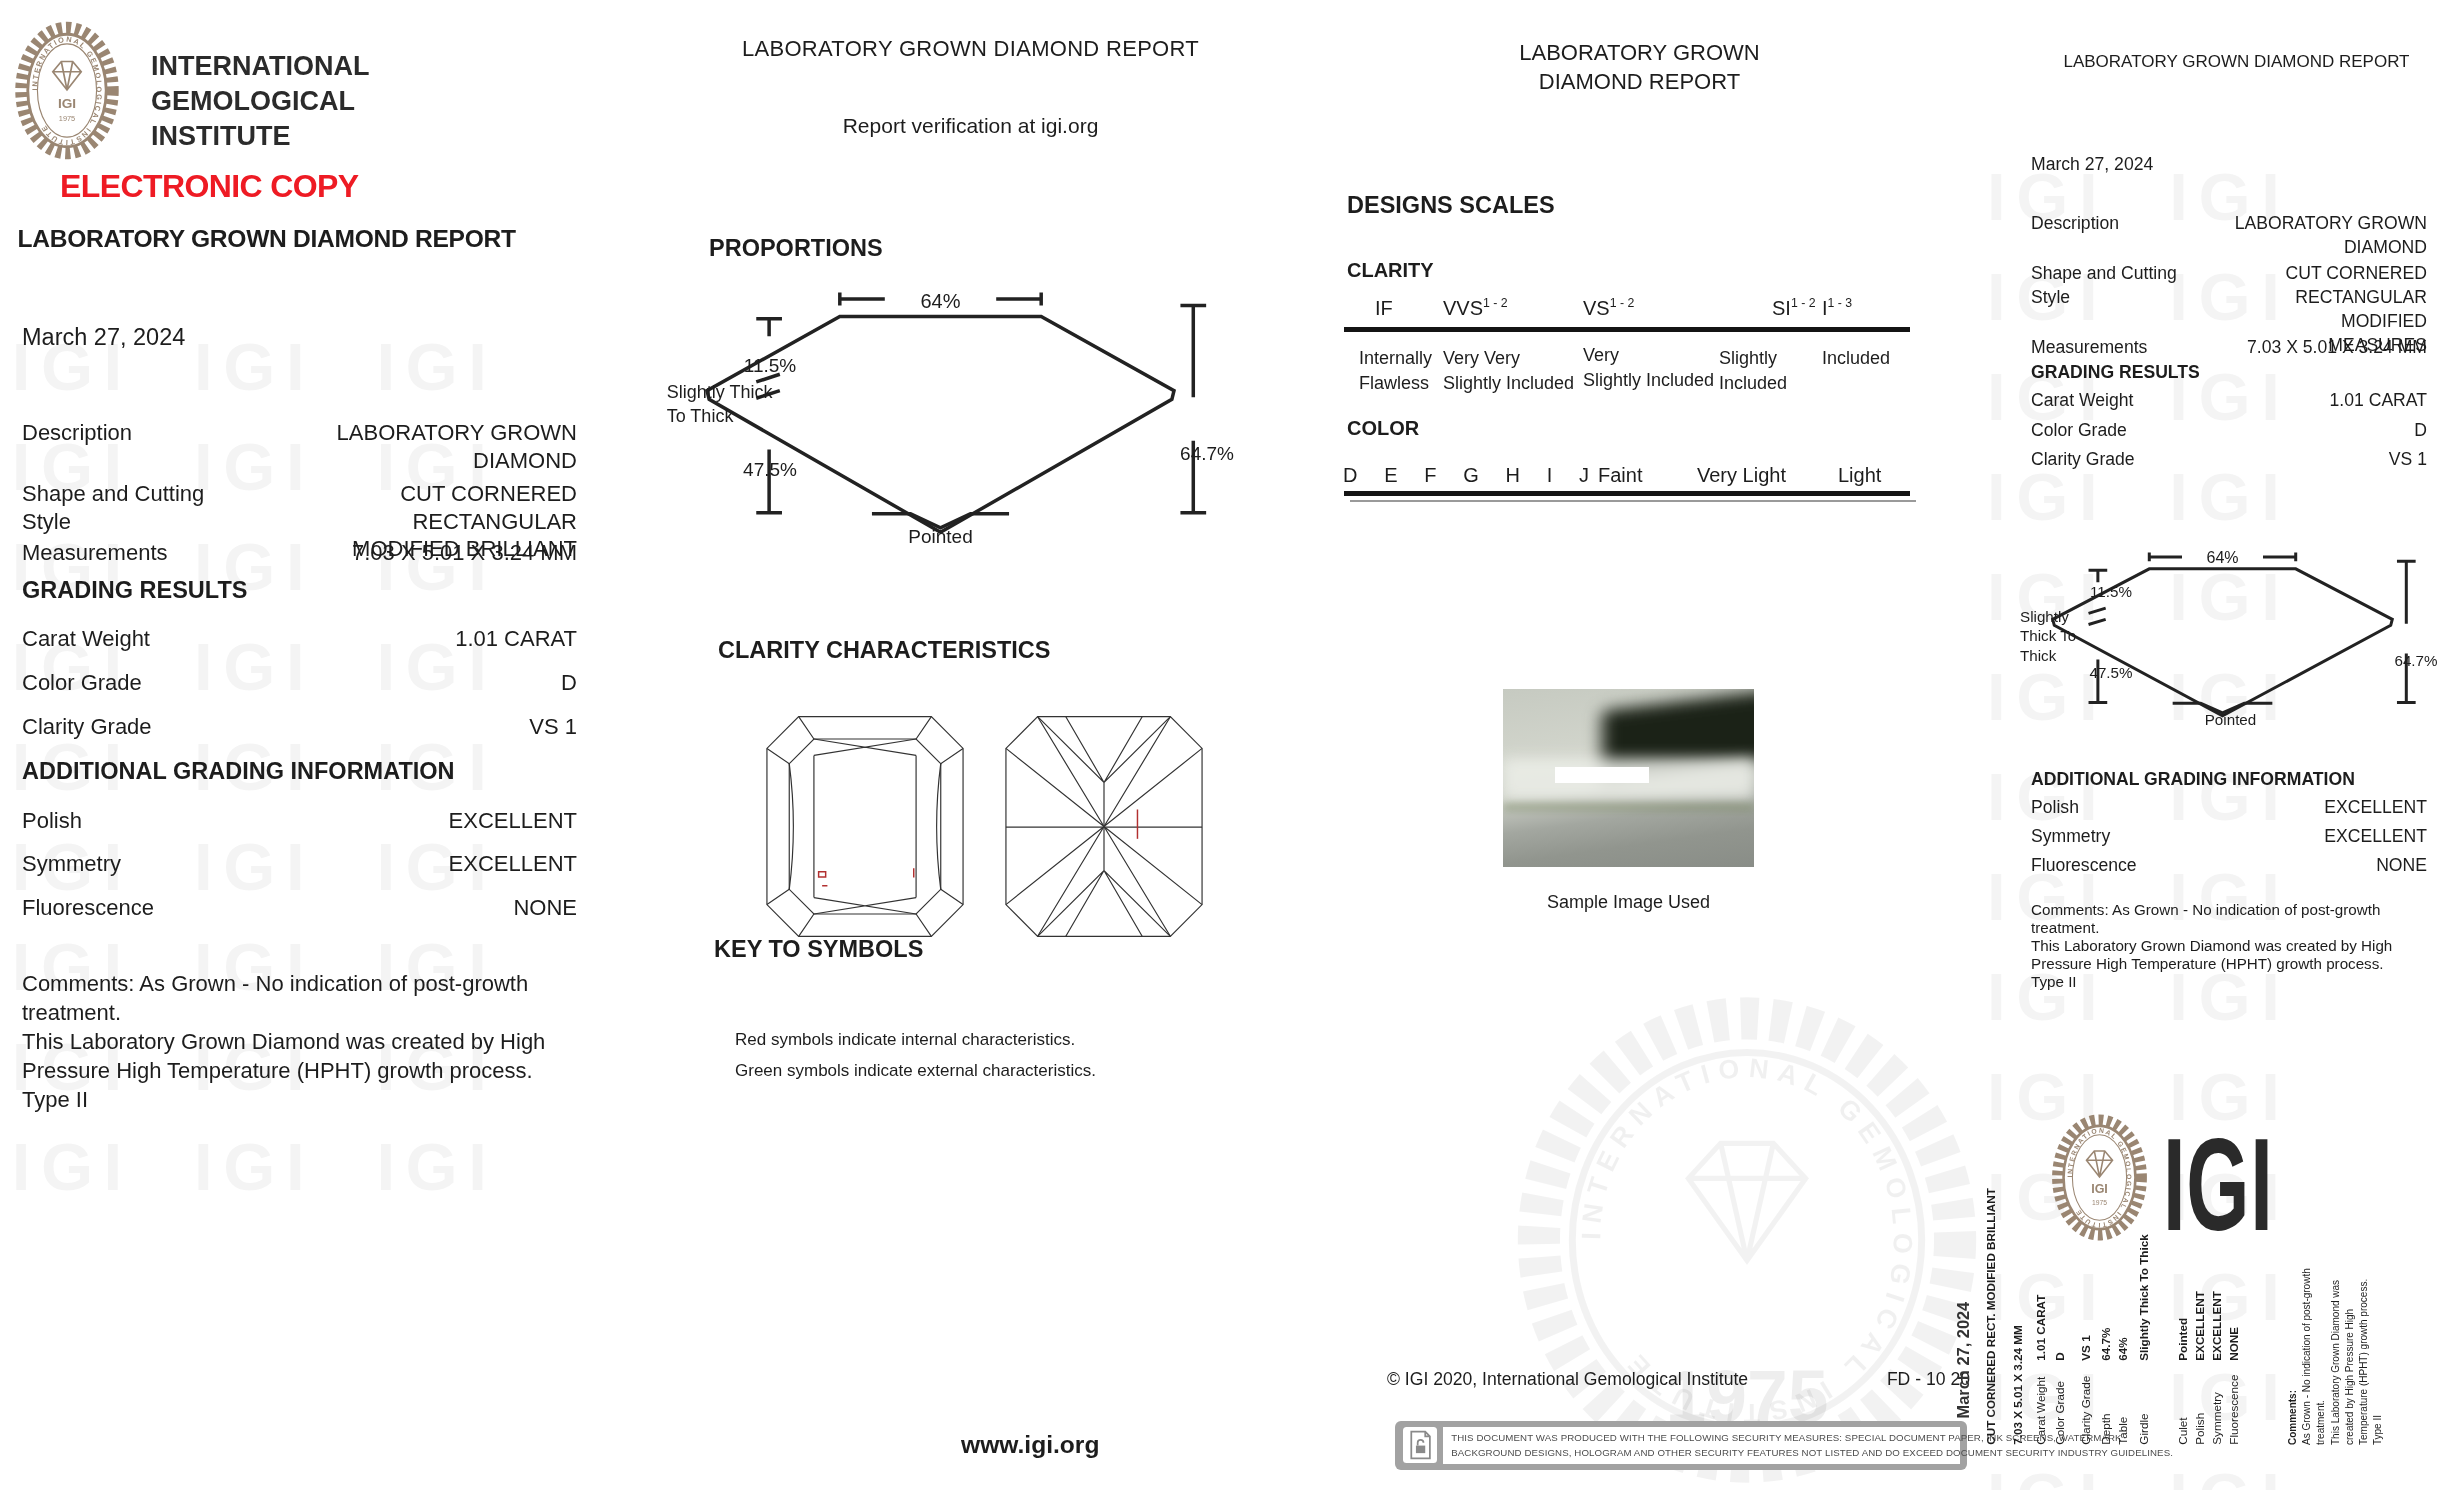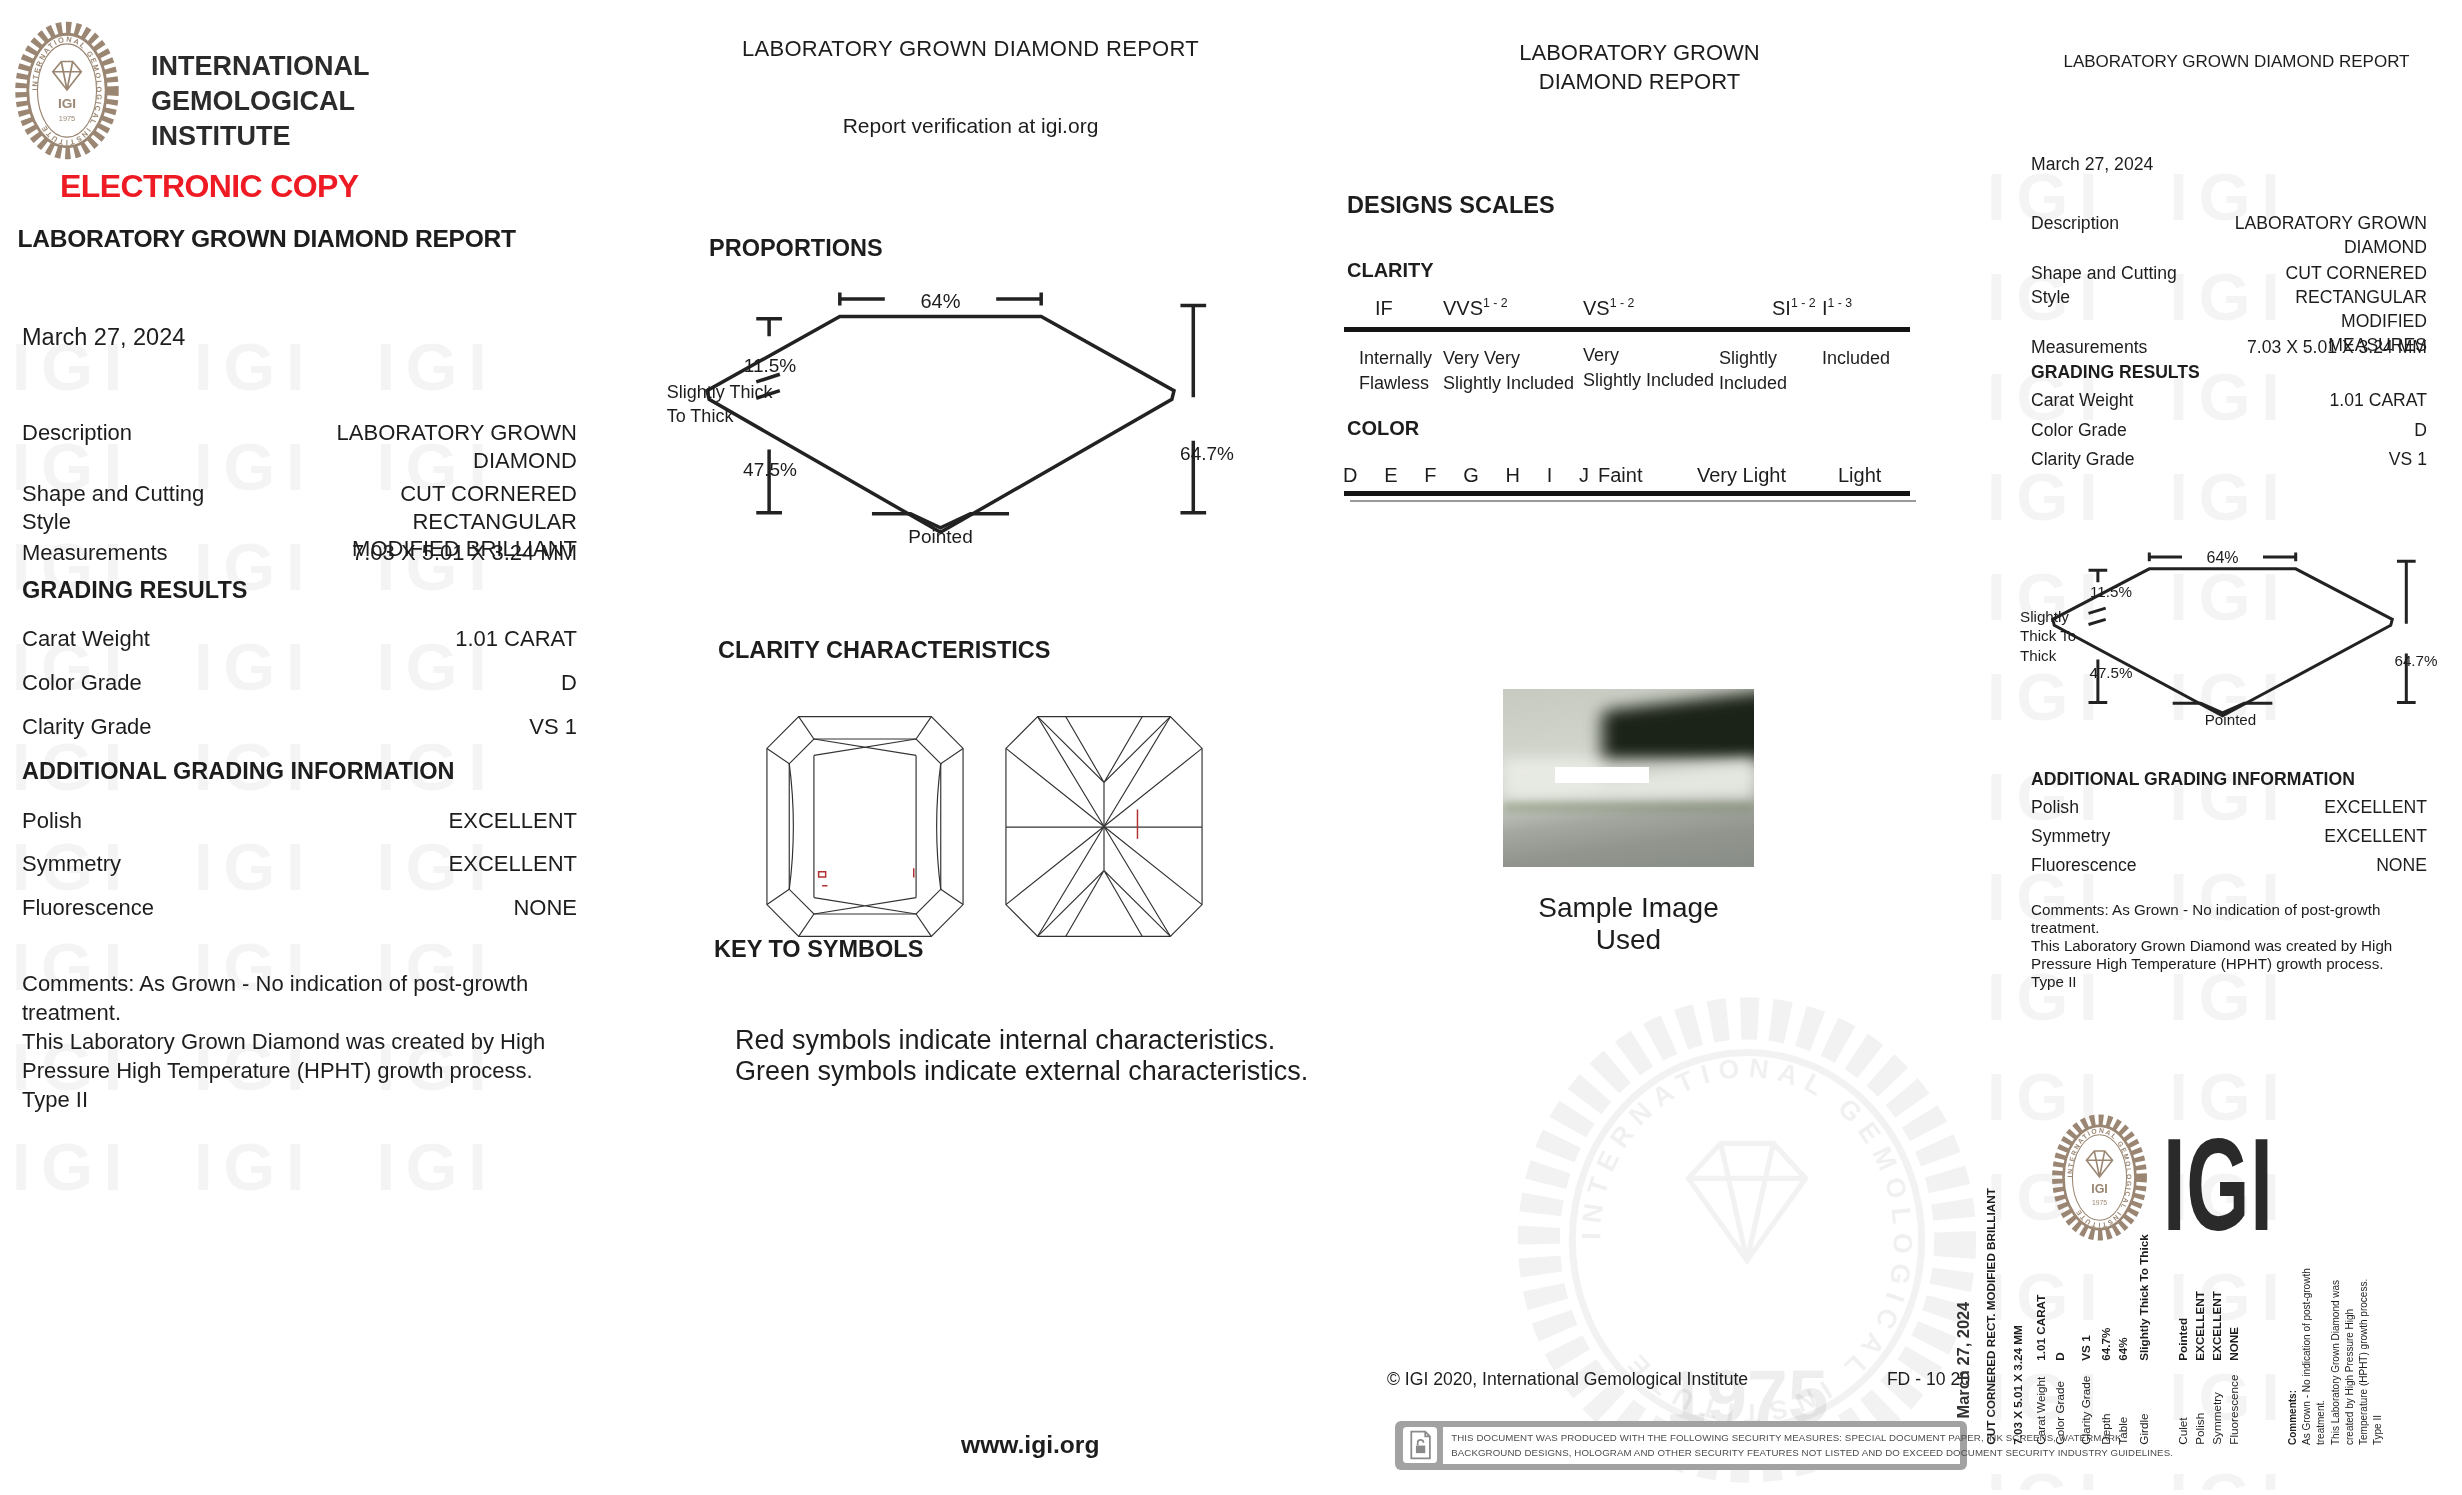--- a/index.html
+++ b/index.html
@@ -185,21 +185,21 @@
       <path d="M62,8 L175,120 L288,8 M175,120 V195 M175,120 L110,8 M175,120 L240,8"></path>
       <path d="M62,382 L175,270 L288,382 M175,270 V195 M175,270 L110,382 M175,270 L240,382"></path>
       <path d="M8,196 H342"></path>
     </g>
     <g fill="none" stroke="#b23030" stroke-width="2.5">
       <path d="M232,166 V216"></path>
     </g>
   </svg>
 
   <div class="abs b" style="left:714px;top:936px;font-size:23.5px;">KEY TO SYMBOLS</div>
-  <div class="abs pre" style="left:735px;top:1025px;font-size:27px;line-height:30.5px;">Red symbols indicate internal characteristics.
+  <div class="abs pre" style="left:735px;top:1025px;font-size:17px;line-height:30.5px;">Red symbols indicate internal characteristics.
 Green symbols indicate external characteristics.</div>
 
   <div class="abs ctr pre" style="left:1436px;top:38px;width:407px;font-size:22px;line-height:29px;">LABORATORY GROWN
 DIAMOND REPORT</div>
 
   <div class="abs b" style="left:1347px;top:192px;font-size:23.5px;">DESIGNS SCALES</div>
   <div class="abs b" style="left:1347px;top:259px;font-size:20px;">CLARITY</div>
 
   <div class="abs" style="left:1347px;top:296px;font-size:20px;margin-left:28px;">
     <span>IF</span><sup style="font-size:12.3px;"></sup>
@@ -246,21 +246,21 @@
 
   <div class="hline" style="left:1344px;top:491px;width:566px;height:4.7px;"></div>
   <div class="hline" style="left:1350px;top:500px;width:566px;height:1.8px;background:#9a9a9a;"></div>
 
   <div class="samplephoto" style="left:1503px;top:689px;width:251px;height:178px;">
     <div class="dark"></div>
     <div class="streak"></div>
     <div class="greenline"></div>
     <div class="inscr"></div>
   </div>
-  <div class="abs ctr" style="left:1503px;top:892px;width:251px;font-size:28px;">Sample Image Used</div>
+  <div class="abs ctr" style="left:1503px;top:892px;width:251px;font-size:18px;">Sample Image Used</div>
 
   <div class="abs b" style="left:961px;top:1431px;font-size:24.6px;">www.igi.org</div>
   <div class="abs" style="left:1387px;top:1369px;font-size:17.6px;">© IGI 2020, International Gemological Institute</div>
   <div class="abs rt" style="left:1859px;top:1369px;width:111px;font-size:17.6px;">FD - 10 20</div>
 
   <div class="secstrip" style="left:1395px;top:1421px;width:572px;height:49px;">
     <div class="lockbox">
       <svg width="34" height="36" viewBox="0 0 58 62">
         <path d="M14,8 H38 L46,16 V54 H14 Z M38,8 V16 H46" fill="none" stroke="#8a8a8a" stroke-width="3"></path>
         <rect x="22" y="32" width="16" height="13" fill="#8a8a8a"></rect>

